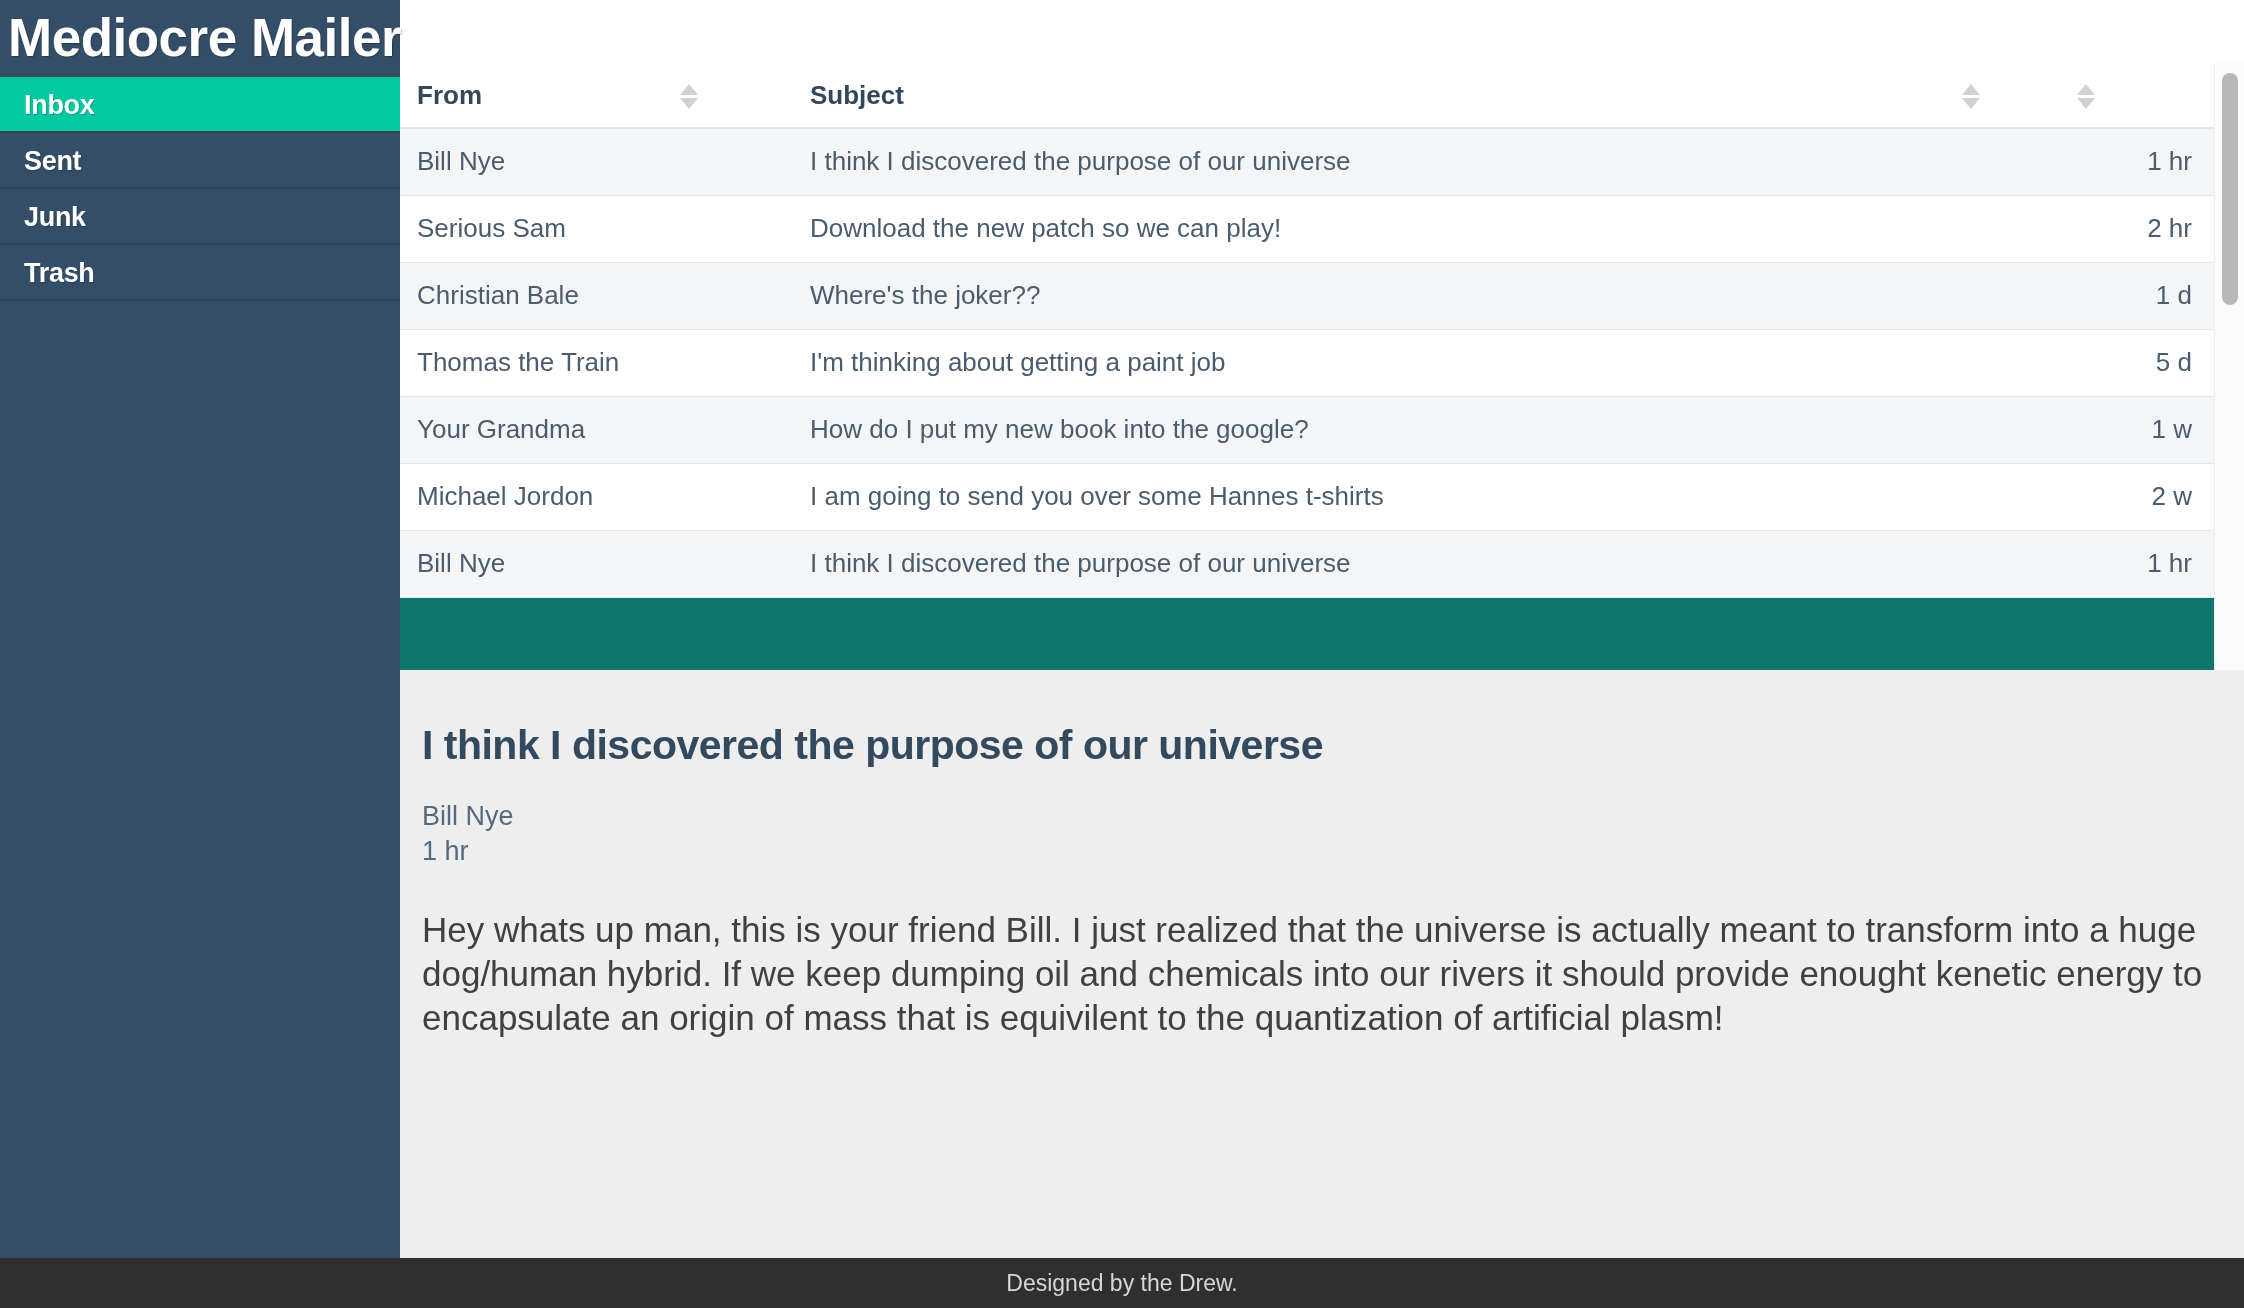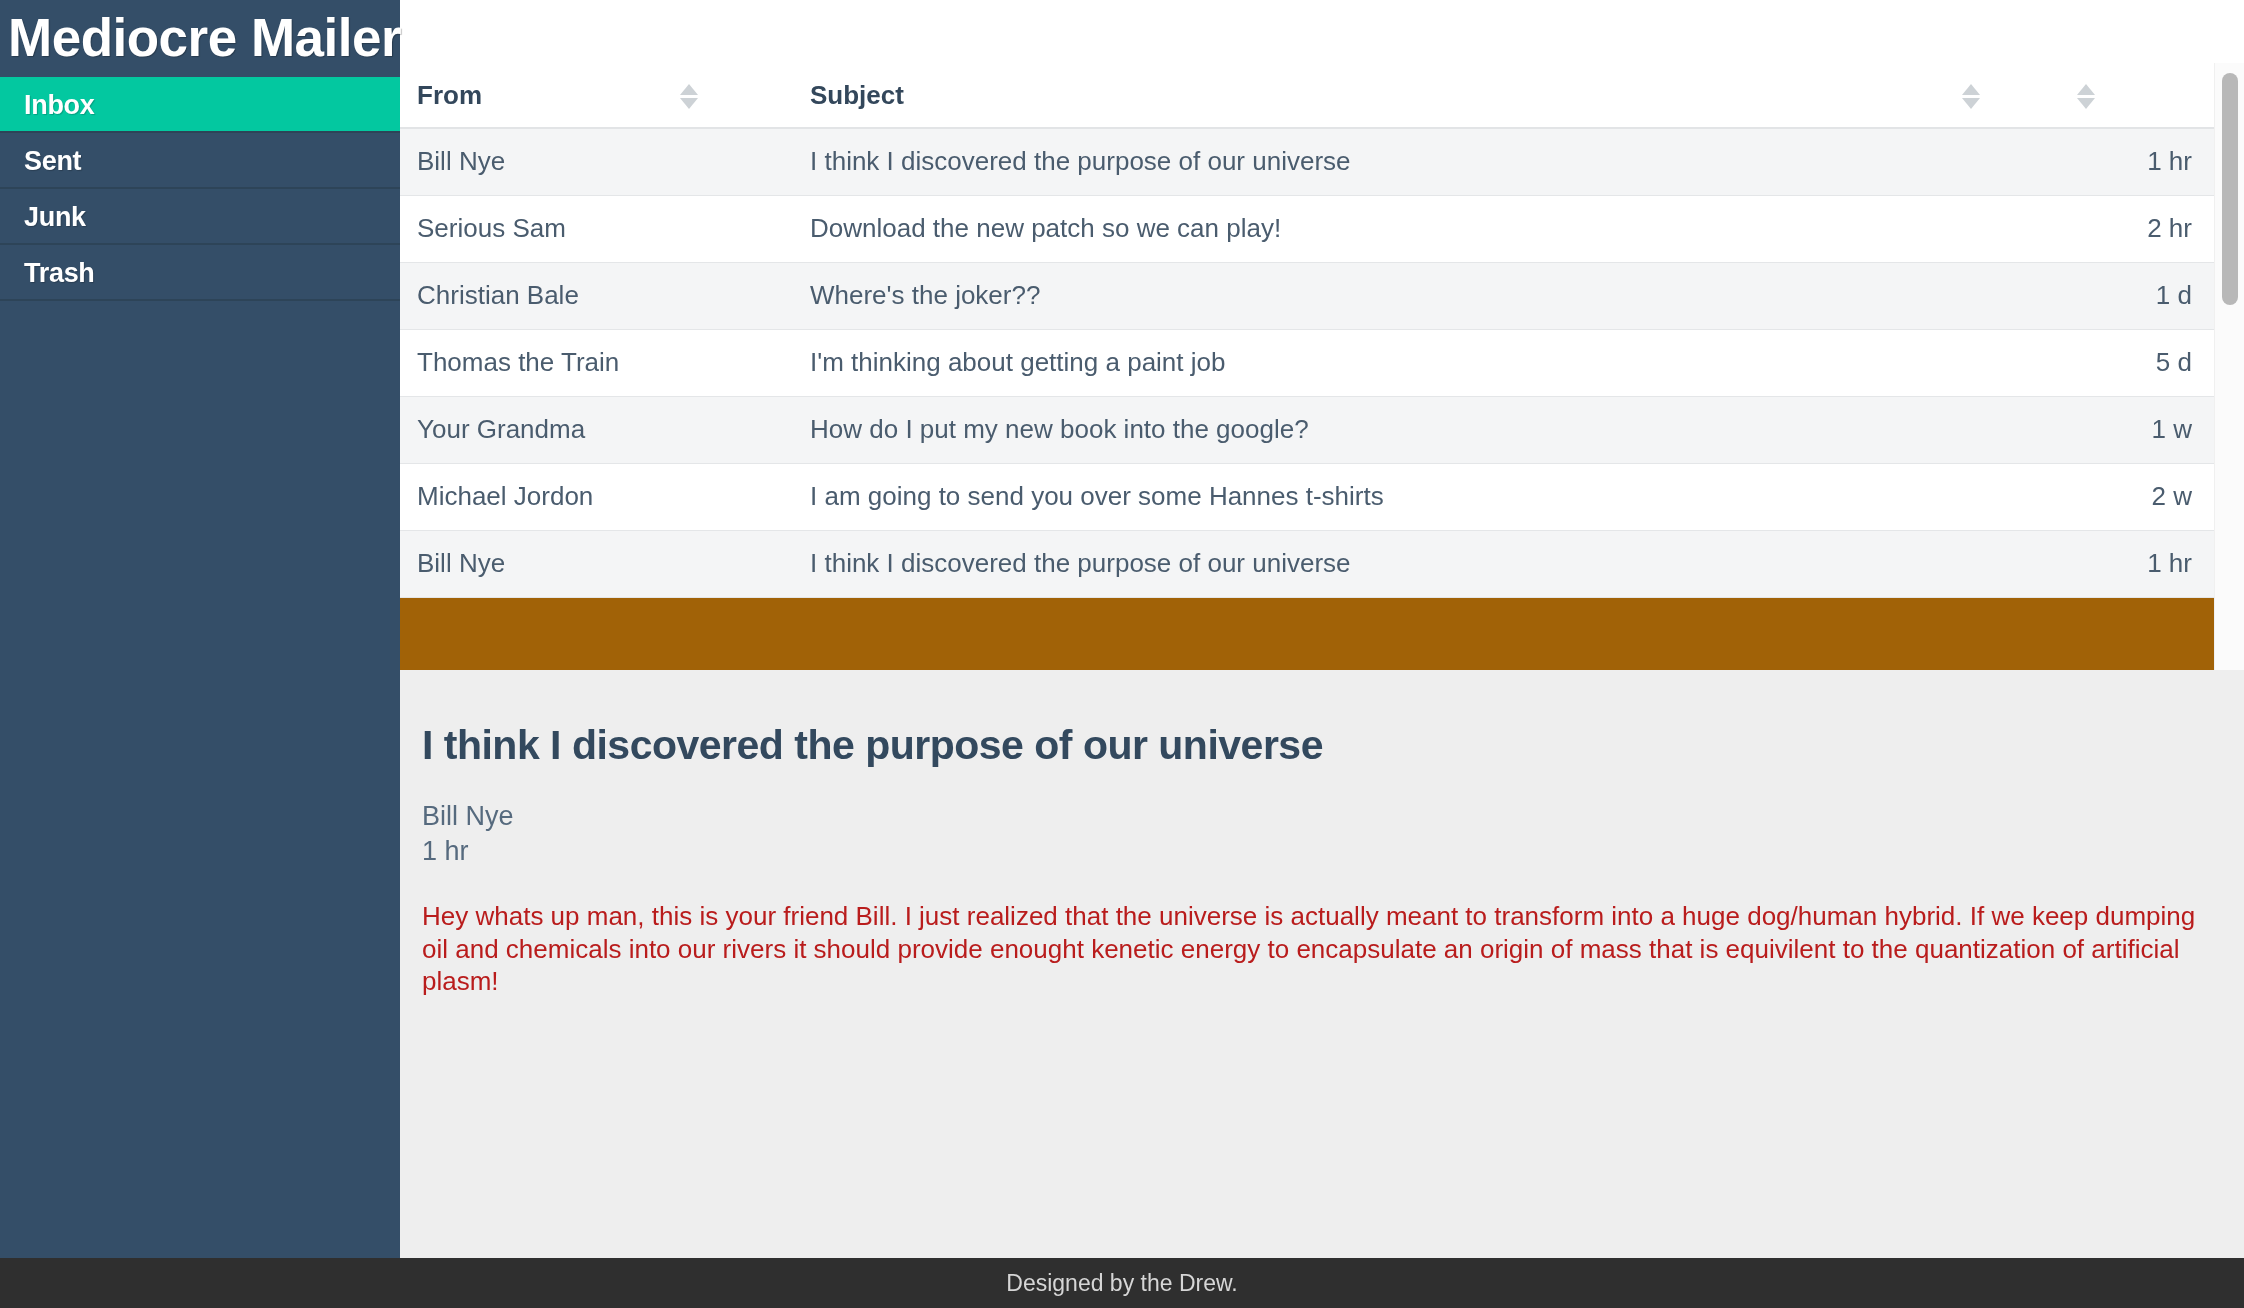--- a/index.html
+++ b/index.html
@@ -64,21 +64,21 @@
   }
   .nav-item.active { background: #03c8a0; }
 
   
   #mail-list-panel {
     position: absolute;
     left: 400px;
     top: 63px;
     width: 1844px;
     height: 607px;
-    background: #a16207;
+    background: #0f766e;
     overflow: hidden;
     z-index: 2;
   }
 
   #mail-table {
     width: 1814px;
     border-collapse: collapse;
     table-layout: fixed;
   }
   #mail-table th {
@@ -165,23 +165,23 @@
     letter-spacing: -0.5px;
     line-height: 1.15;
     margin-bottom: 30px;
   }
   #detail-sender, #detail-time {
     font-size: 27px;
     color: #566a7e;
     line-height: 1.28;
   }
   #detail-body {
-    margin-top: 32px;
-    font-size: 26px;
-    color: #b91c1c;
+    margin-top: 40px;
+    font-size: 35px;
+    color: #404040;
     line-height: 1.25;
     max-width: 1800px;
   }
 
   
   #footer {
     position: absolute;
     left: 0;
     bottom: 0;
     width: 2244px;

